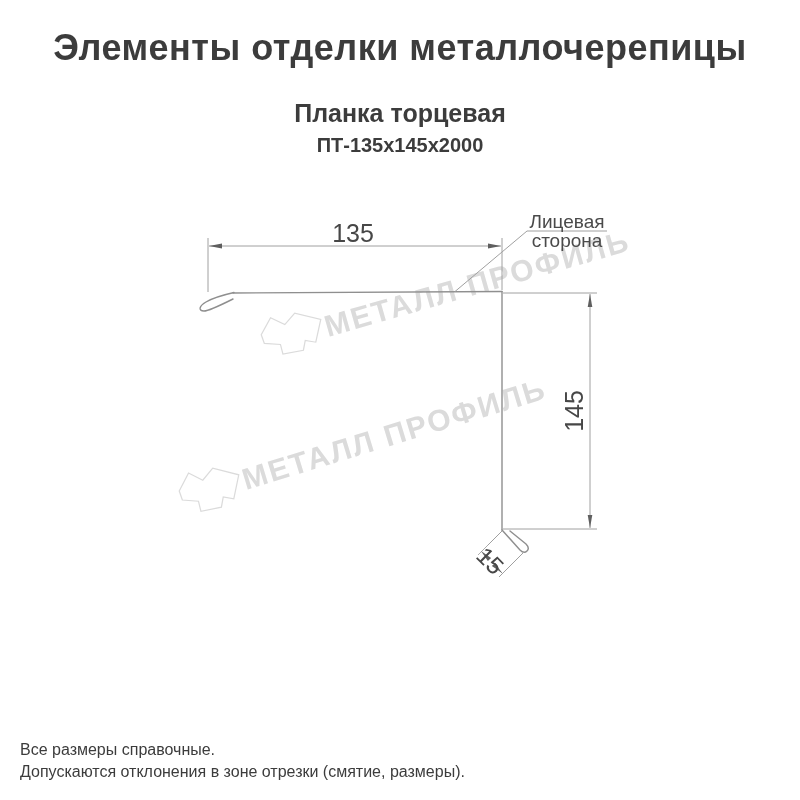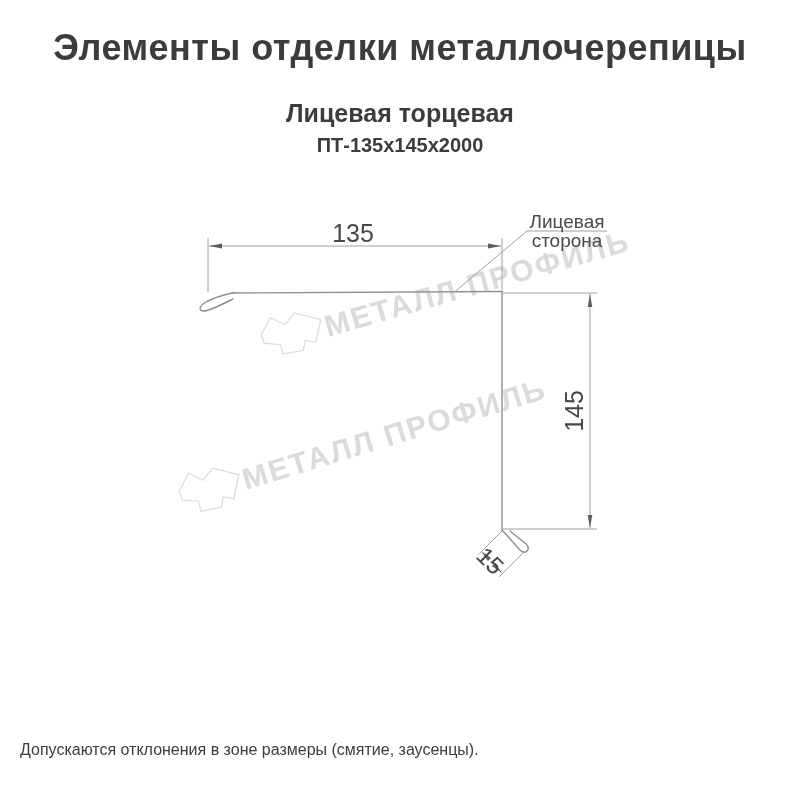--- a/index.html
+++ b/index.html
@@ -24,21 +24,21 @@
   .arrow{fill:#5f5f5f;stroke:none;}
   .dimtext{font-size:25px;fill:#474747;}
   .liptext{font-size:24px;fill:#474747;}
   .facetext{font-size:19px;fill:#4a4a4a;}
   .mask{fill:#ffffff;stroke:none;}
 </style>
 </head>
 <body>
 
 <div class="abs title">Элементы отделки металлочерепицы</div>
-<div class="abs product-name">Лицевая торцевая</div>
+<div class="abs product-name">Планка торцевая</div>
 <div class="abs product-code">ПТ-135х145х2000</div>
 
 <svg width="800" height="800" viewBox="0 0 800 800">
 
   <g>
     <polygon class="wm-logo" transform="translate(260,312) scale(0.62,0.57)" points="2,40 17,10 40,22 56,2 98,13 90,53 73,50 70,67 37,74 33,57 7,55"></polygon>
     <text class="wm-text" x="328" y="337" transform="rotate(-16 328 337)">МЕТАЛЛ ПРОФИЛЬ</text>
   </g>
   <g>
     <polygon class="wm-logo" transform="translate(178,467) scale(0.62,0.60)" points="2,40 17,10 40,22 56,2 98,13 90,53 73,50 70,67 37,74 33,57 7,55"></polygon>
@@ -81,14 +81,15 @@
   </g>
 
   <g>
     <polyline class="dimline" points="455,291.5 527,231 607,231"></polyline>
     <text class="facetext" x="567" y="228" text-anchor="middle">Лицевая</text>
     <text class="facetext" x="567" y="247" text-anchor="middle">сторона</text>
   </g>
 </svg>
 
 <div class="abs footer">
-  <div>Допускаются отклонения в зоне размеры (смятие, заусенцы).</div>
+  <div>Все размеры справочные.</div>
+  <div>Допускаются отклонения в зоне отрезки (смятие, размеры).</div>
 </div>
 
 </body></html>

